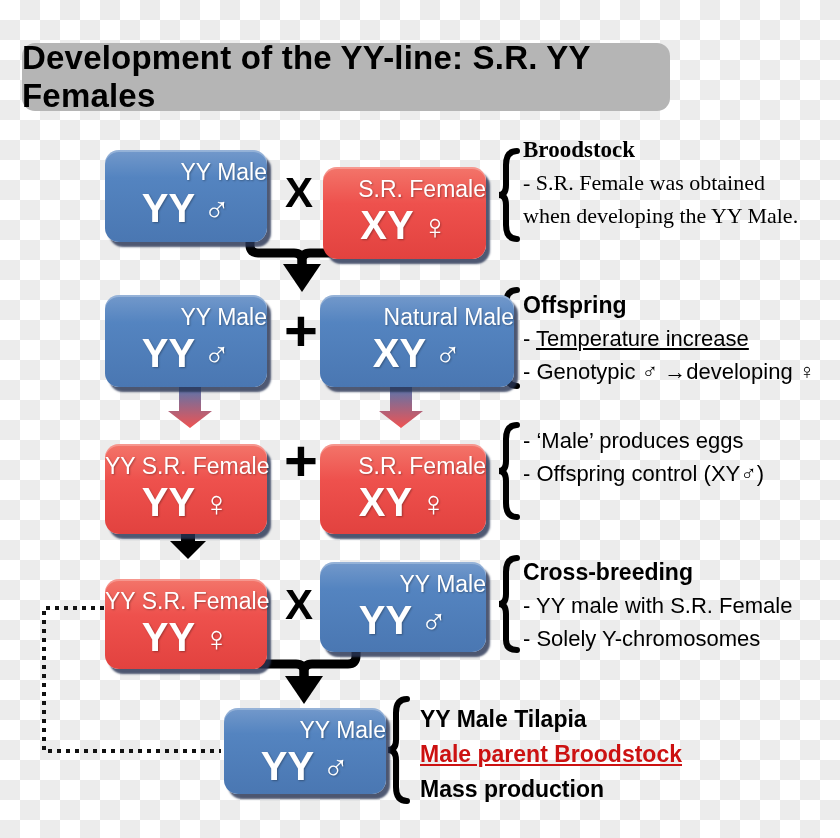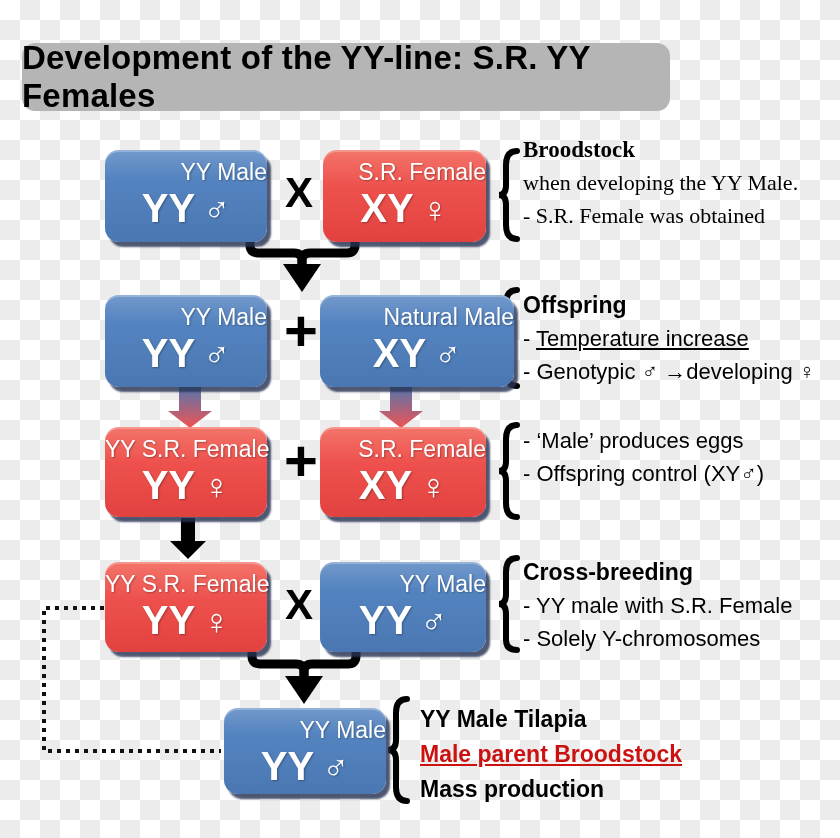--- a/index.html
+++ b/index.html
@@ -15,21 +15,21 @@
     background:#b5b5b5; border-radius:13px;
     display:flex; align-items:center; justify-content:center;
     font-size:33px; font-weight:bold; color:#000; letter-spacing:0.2px;
   }
   .box {
     position:absolute; z-index:2; width:162px; height:92px;
     border-radius:14px; color:#fff; text-align:center;
     box-shadow:4px 5px 2px rgba(40,52,84,0.82), inset 0 2px 0 rgba(255,255,255,0.25);
   }
   .box.blue { background:linear-gradient(180deg,#7399cb 0%, #5484c0 30%, #4a77b2 100%); }
-  .box.red  { background:linear-gradient(180deg,#f3756a 0%, #ee514d 40%, #e2423f 100%); }
+  .box.red  { background:linear-gradient(180deg,#f3756a 0%, #ee514d 40%, #e2423f 100%);margin-top:17px; }
   .box .label { font-size:23px; margin-top:9px; text-shadow:1px 1px 2px rgba(0,0,0,0.30); white-space:nowrap;text-align:right; }
   .box .geno  { font-size:40px; font-weight:bold; margin-top:1px; line-height:1.05; text-shadow:1px 1px 2px rgba(0,0,0,0.30); }
   .box .geno .sym { font-weight:400; font-size:36px; margin-left:8px; }
   .op { position:absolute; z-index:2; color:#000; font-weight:bold; text-align:center; line-height:1; }
   .op.x { font-size:42px; width:38px; }
   .op.plus { font-size:58px; width:46px; }
   .note { position:absolute; z-index:2; color:#000; font-size:22px; line-height:33px; white-space:nowrap; }
   .note .head { font-weight:bold; font-size:23px; }
   .note .u { text-decoration:underline; }
   .note5 { position:absolute; z-index:2; color:#000; font-size:23px; font-weight:bold; line-height:35px; white-space:nowrap; }
@@ -77,22 +77,22 @@
     <div class="label">YY Male</div>
     <div class="geno"><span>YY</span><span class="sym">♂</span></div>
   </div>
   <div class="op x" style="left:280px; top:172px;">X</div>
   <div class="box red" style="left:323px; top:150px; width:163px;">
     <div class="label">S.R. Female</div>
     <div class="geno"><span>XY</span><span class="sym">♀</span></div>
   </div>
   <div class="note" style="left:523px; top:133px;font-family:Liberation Serif, serif;">
     <div class="head">Broodstock</div>
+    <div>- S.R. Female was obtained</div>
     <div>when developing the YY Male.</div>
-    <div>- S.R. Female was obtained</div>
   </div>
 
   <div class="box blue" style="left:105px; top:295px;">
     <div class="label">YY Male</div>
     <div class="geno"><span>YY</span><span class="sym">♂</span></div>
   </div>
   <div class="op plus" style="left:278px; top:302px;">+</div>
   <div class="box blue" style="left:320px; top:295px; width:194px;">
     <div class="label">Natural Male</div>
     <div class="geno"><span>XY</span><span class="sym">♂</span></div>

